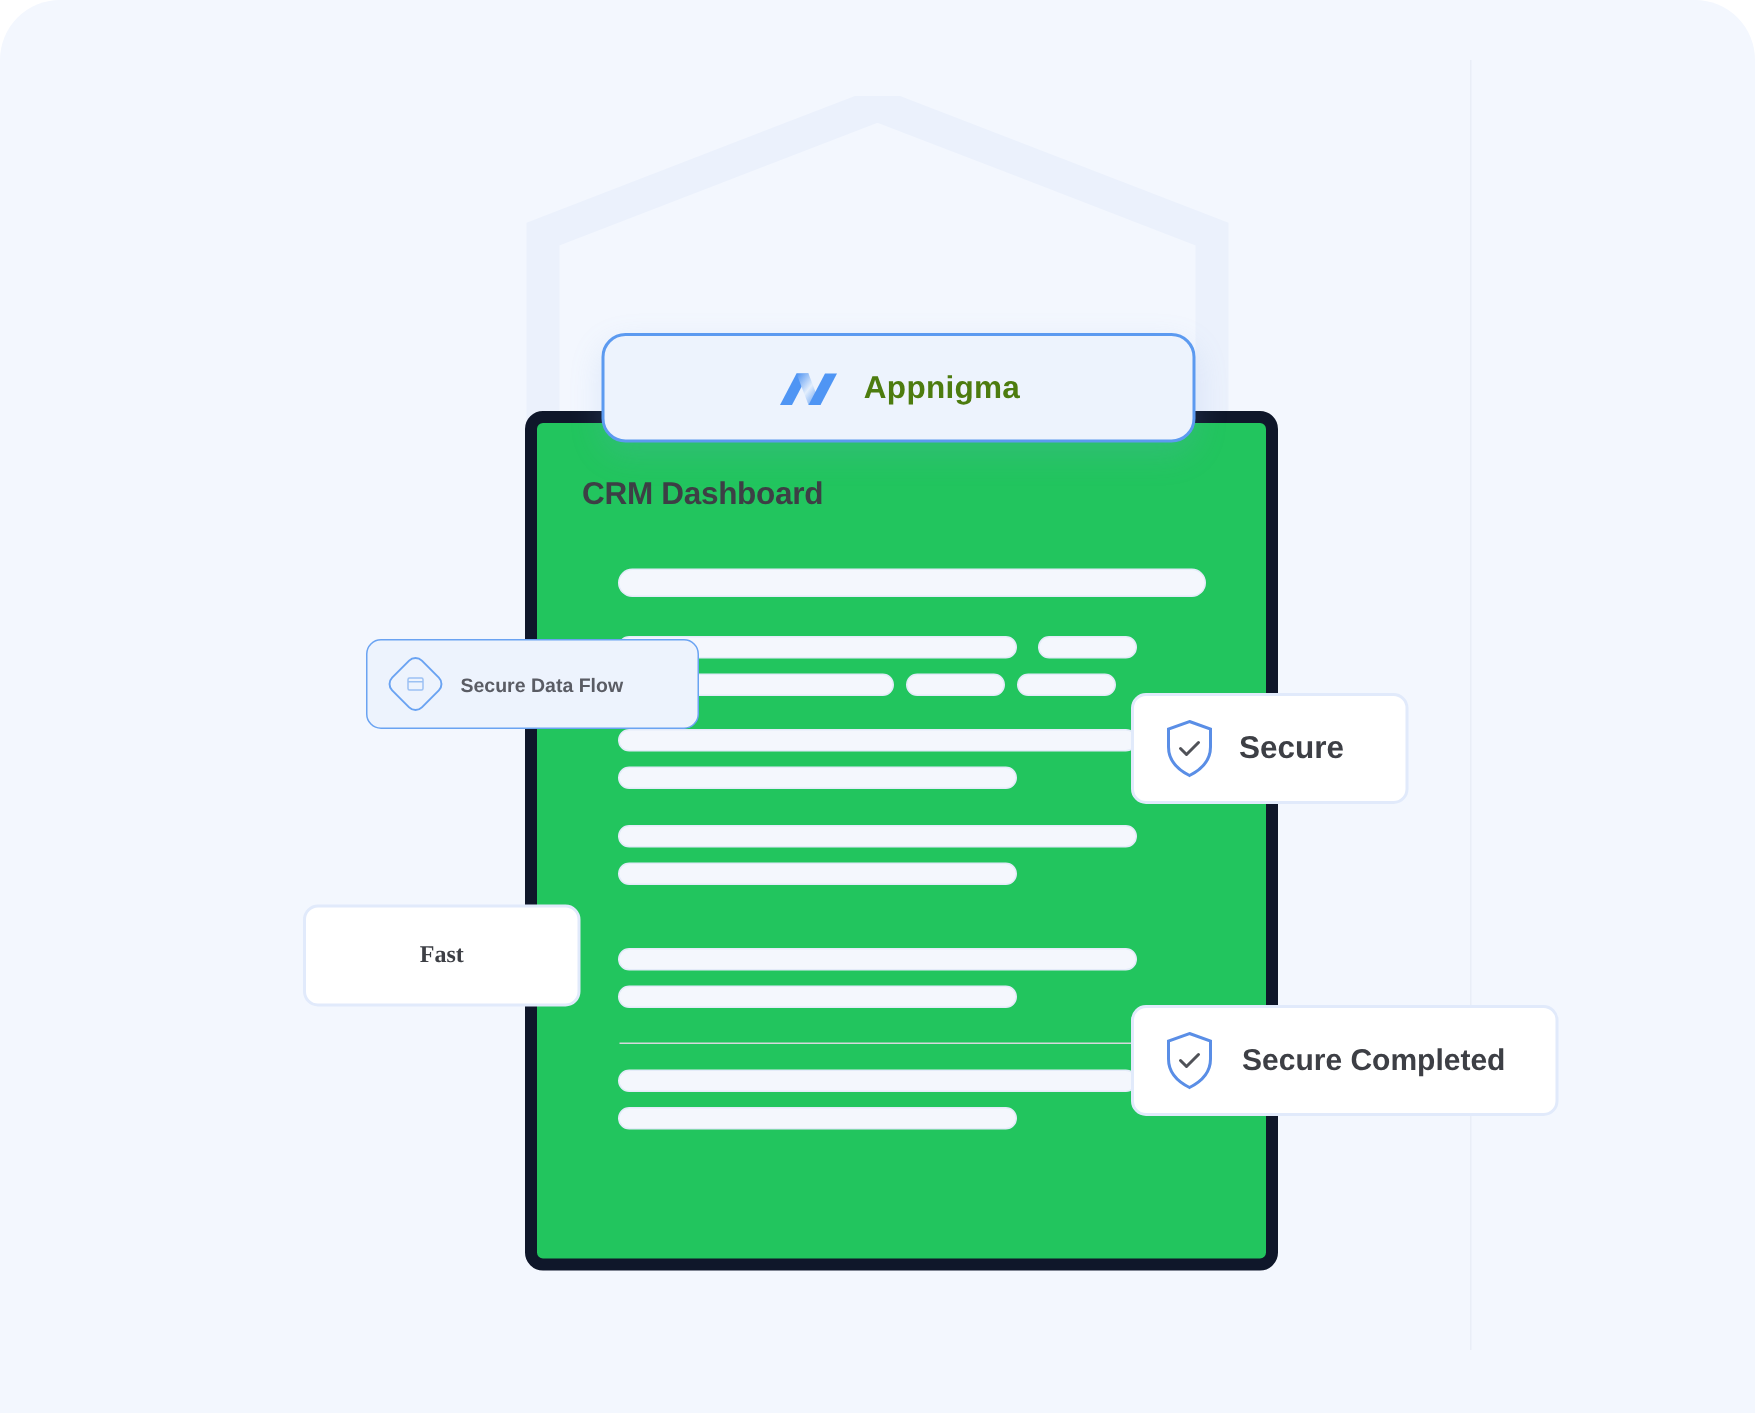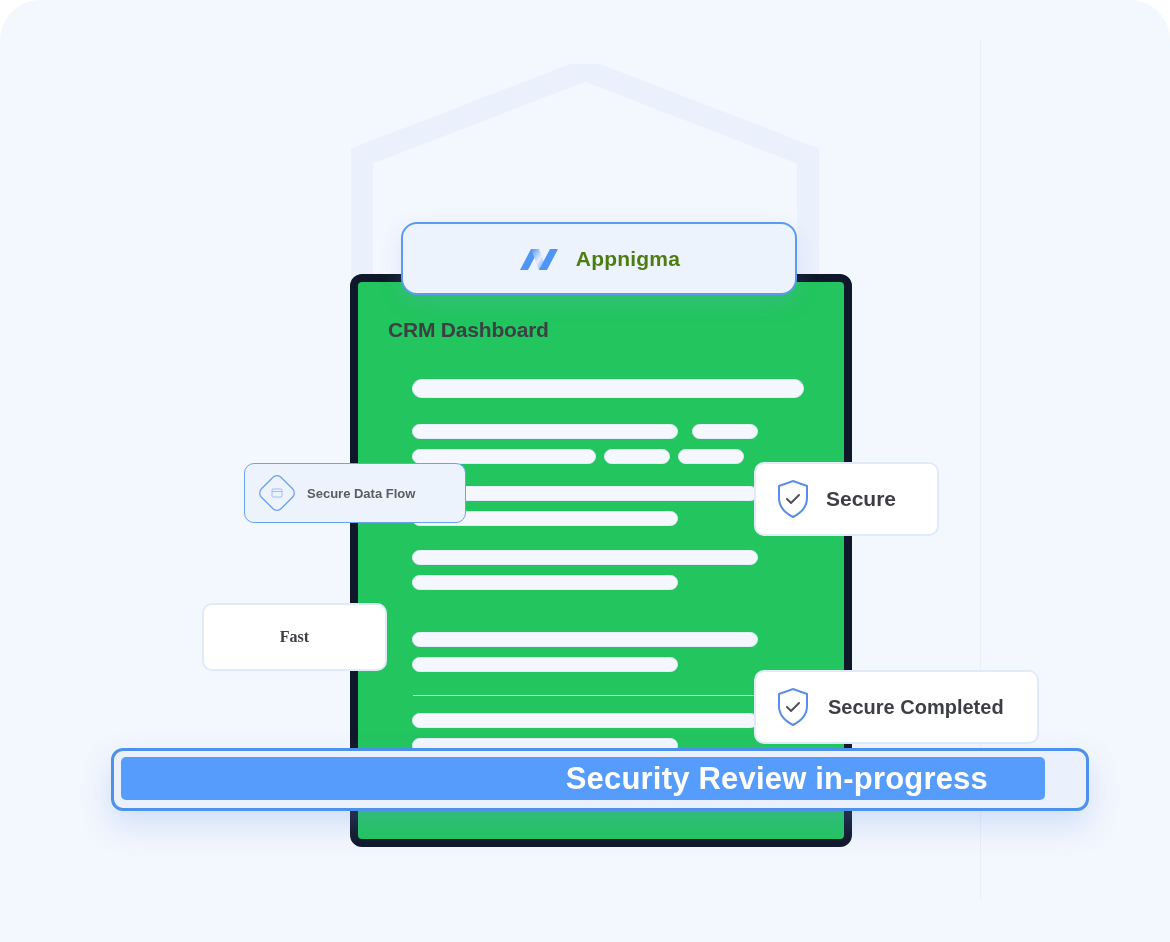--- a/index.html
+++ b/index.html
@@ -62,21 +62,20 @@
     position: absolute; background: #ffffff;
     border: 2px solid #e1eafb; border-radius: 10px; box-sizing: border-box;
     display: flex; align-items: center;
   }
   .chip-text { font-weight: bold; color: #3d3f45; }
   .flow {
     position: absolute; left: 244px; top: 426px; width: 222px; height: 60px;
     background: #edf3fd; border: 1.5px solid #6aa3f2; border-radius: 10px;
     box-sizing: border-box; display: flex; align-items: center; gap: 8px;
     padding-left: 10px;
-    margin-top: 37px;
   }
   .flow-text { font-size: 13px; font-weight: bold; color: #5a5c64; }
   
   .progress-outer {
     position: absolute; left: 111px; top: 748px; width: 978px; height: 63px;
     border: 3px solid #4d91ec; border-radius: 12px; box-sizing: border-box;
     background: #eaf1fd;
     box-shadow: 0 14px 30px rgba(110,150,230,0.25);
   }
   .progress-fill {
@@ -163,18 +162,13 @@
   </div>
 
   <div class="chip" style="left:754px;top:670px;width:285px;height:74px;padding-left:20px;gap:18px;">
     <svg width="34" height="40" viewBox="0 0 34 40">
       <path d="M17 2 L31 7 V19 C31 28 25 34 17 38 C9 34 3 28 3 19 V7 Z" fill="none" stroke="#5a8ee6" stroke-width="2"></path>
       <path d="M11 20 L15 24 L23 16" fill="none" stroke="#505258" stroke-width="2" stroke-linecap="round" stroke-linejoin="round"></path>
     </svg>
     <span class="chip-text" style="font-size:20px;">Secure Completed</span>
   </div>
 
-  <div class="progress-outer">
-    <div class="progress-fill">
-      <div class="progress-text">Security Review in-progress</div>
-    </div>
-  </div>
 </div>
 
 </body></html>

